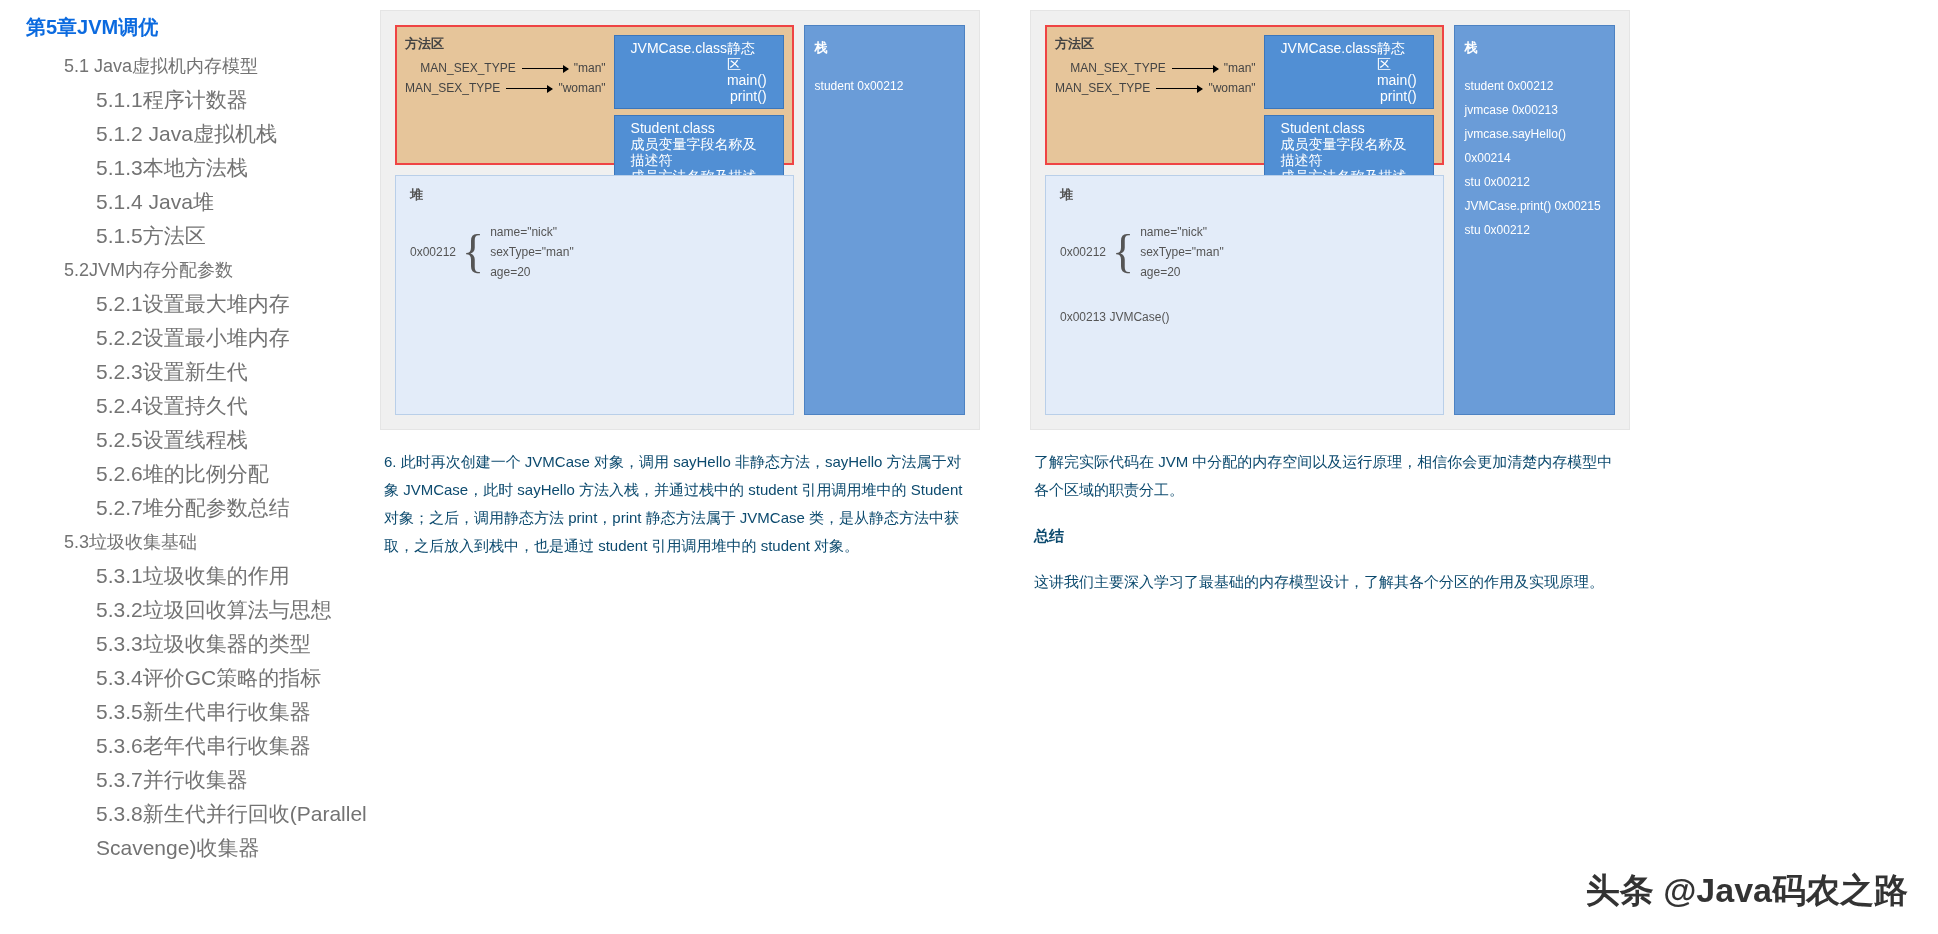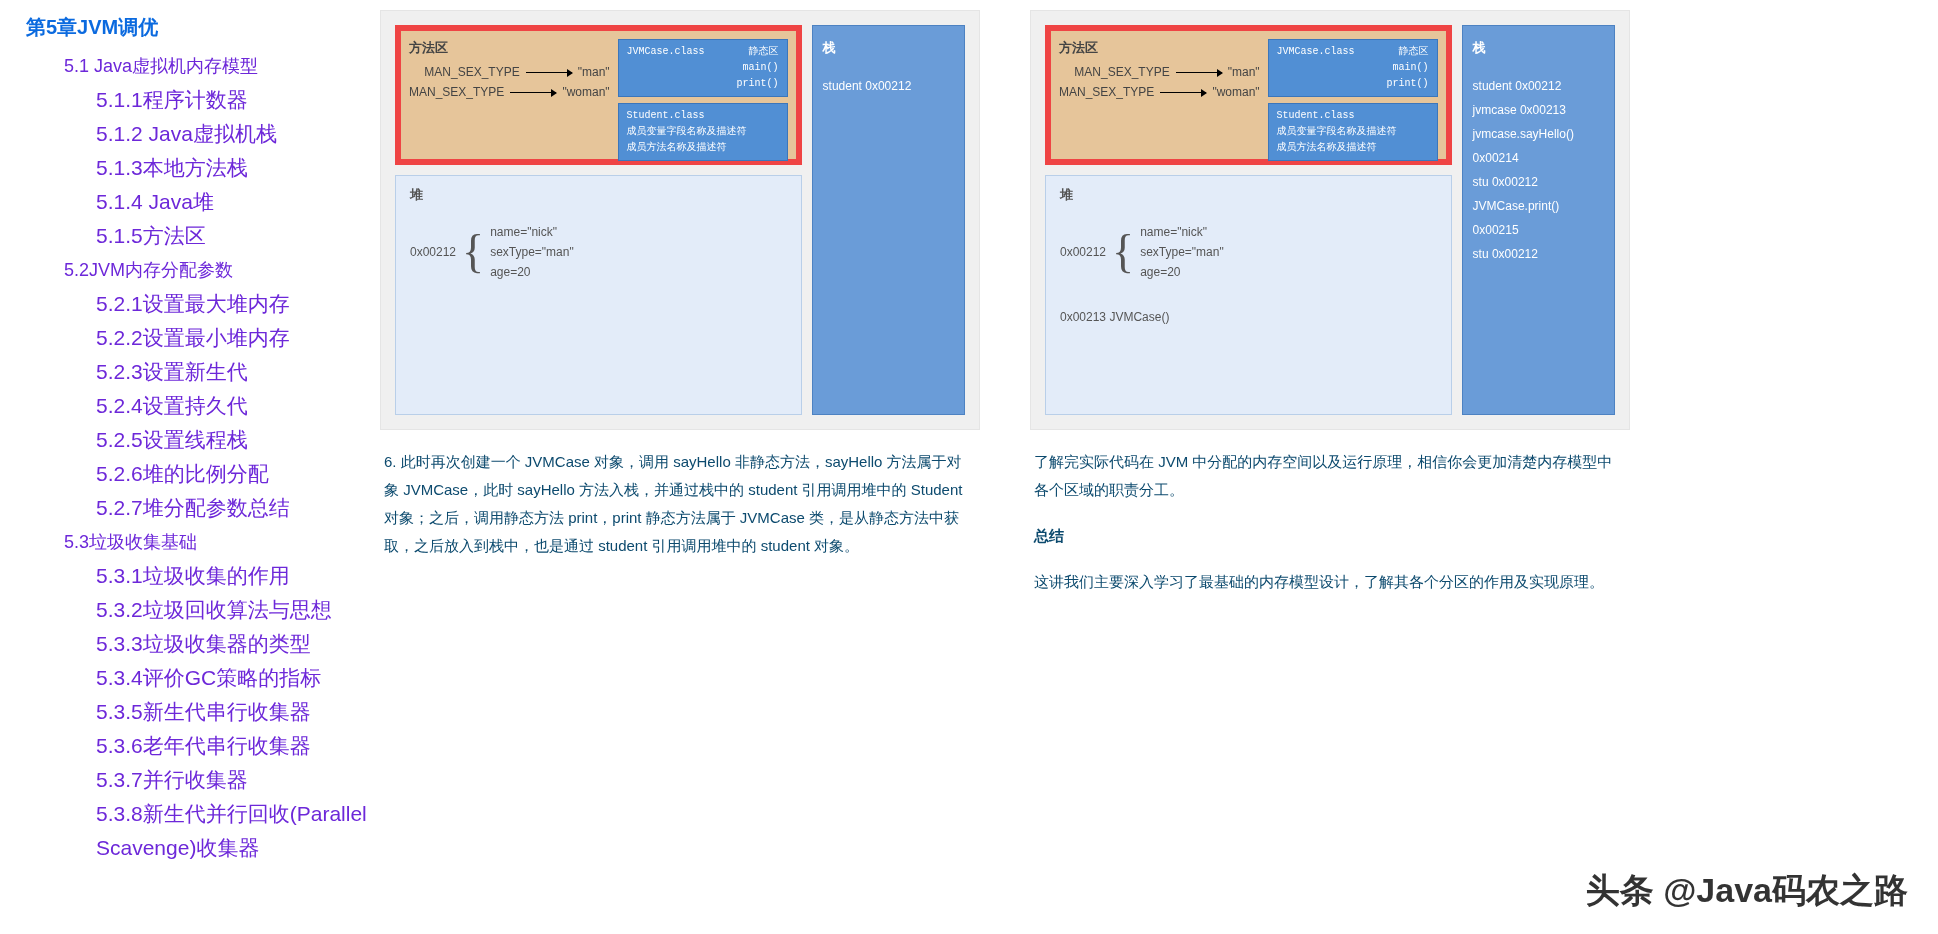--- a/index.html
+++ b/index.html
@@ -6,47 +6,47 @@
   html, body {
     margin: 0; padding: 0;
     font-family: "Microsoft YaHei", "PingFang SC", Arial, sans-serif;
     font-size: 14px; color: #333; background: #fff;
     width: 1938px;
   }
   .page { display: flex; width: 1938px; }
   
   .toc { width: 380px; padding: 10px 0 10px 22px; }
   .toc-ch { color: #0b6adf; font-weight: 700; font-size: 20px; margin: 4px 0 8px 4px; }
-  .toc a { text-decoration: none; color: #6d28d9; }
+  .toc a { text-decoration: none; color: #737373; }
   .toc .lvl2 { padding-left: 42px; font-size: 18px; line-height: 34px; color: #2f7bd1; }
   .toc .lvl3 { padding-left: 74px; font-size: 21px; line-height: 34px; color: #2f7bd1; }
   
   .content { flex: 1; display: flex; gap: 50px; padding: 10px 20px 10px 0; }
   .col { width: 600px; display: flex; flex-direction: column; }
   .diagram-wrap {
     background: #f0f0f0; padding: 14px; border: 1px solid #e5e5e5;
   }
   .diagram { display: flex; gap: 10px; width: 100%; height: 390px; }
   .dia-left { flex: 1; display: flex; flex-direction: column; gap: 10px; }
   .method-area {
-    background: #e6c59a; border: 6px solid #ef4444;
+    background: #e6c59a; border: 2px solid #ef4444;
     display: flex; padding: 8px; gap: 8px; height: 140px;
   }
   .method-left { flex: 1; font-size: 12px; color: #444; }
   .method-title { font-weight: 700; font-size: 13px; margin-bottom: 8px; }
   .map-row { display: flex; align-items: center; gap: 6px; margin: 6px 0; font-size: 12px; justify-content: flex-end; }
   .arrow { width: 46px; height: 1px; background: #000; position: relative; }
   .arrow::after {
     content: ""; position: absolute; right: -1px; top: -3px;
     border-left: 6px solid #000; border-top: 4px solid transparent; border-bottom: 4px solid transparent;
   }
   .method-right { width: 170px; display: flex; flex-direction: column; gap: 6px; }
   .class-box {
     background: #518fd4; color: #fff; border: 1px solid #3b76bb;
-    font-size: 10px; padding: 4px 8px; line-height: 16px; font-family: Liberation Mono, monospace;
+    font-size: 14px; padding: 4px 16px; line-height: 16px;
   }
   .class-box .hdr { display: flex; justify-content: space-between; }
   .heap-area {
     background: #e3ecf9; border: 1px solid #b9cfe9; flex: 1;
     padding: 10px 14px; font-size: 12px; color: #555;
   }
   .heap-title { font-weight: 700; font-size: 13px; margin-bottom: 18px; }
   .heap-row { display: flex; align-items: center; gap: 6px; margin: 10px 0; }
   .brace { font-size: 46px; line-height: 30px; font-family: "Times New Roman", serif; }
   .heap-fields div { line-height: 20px; }

